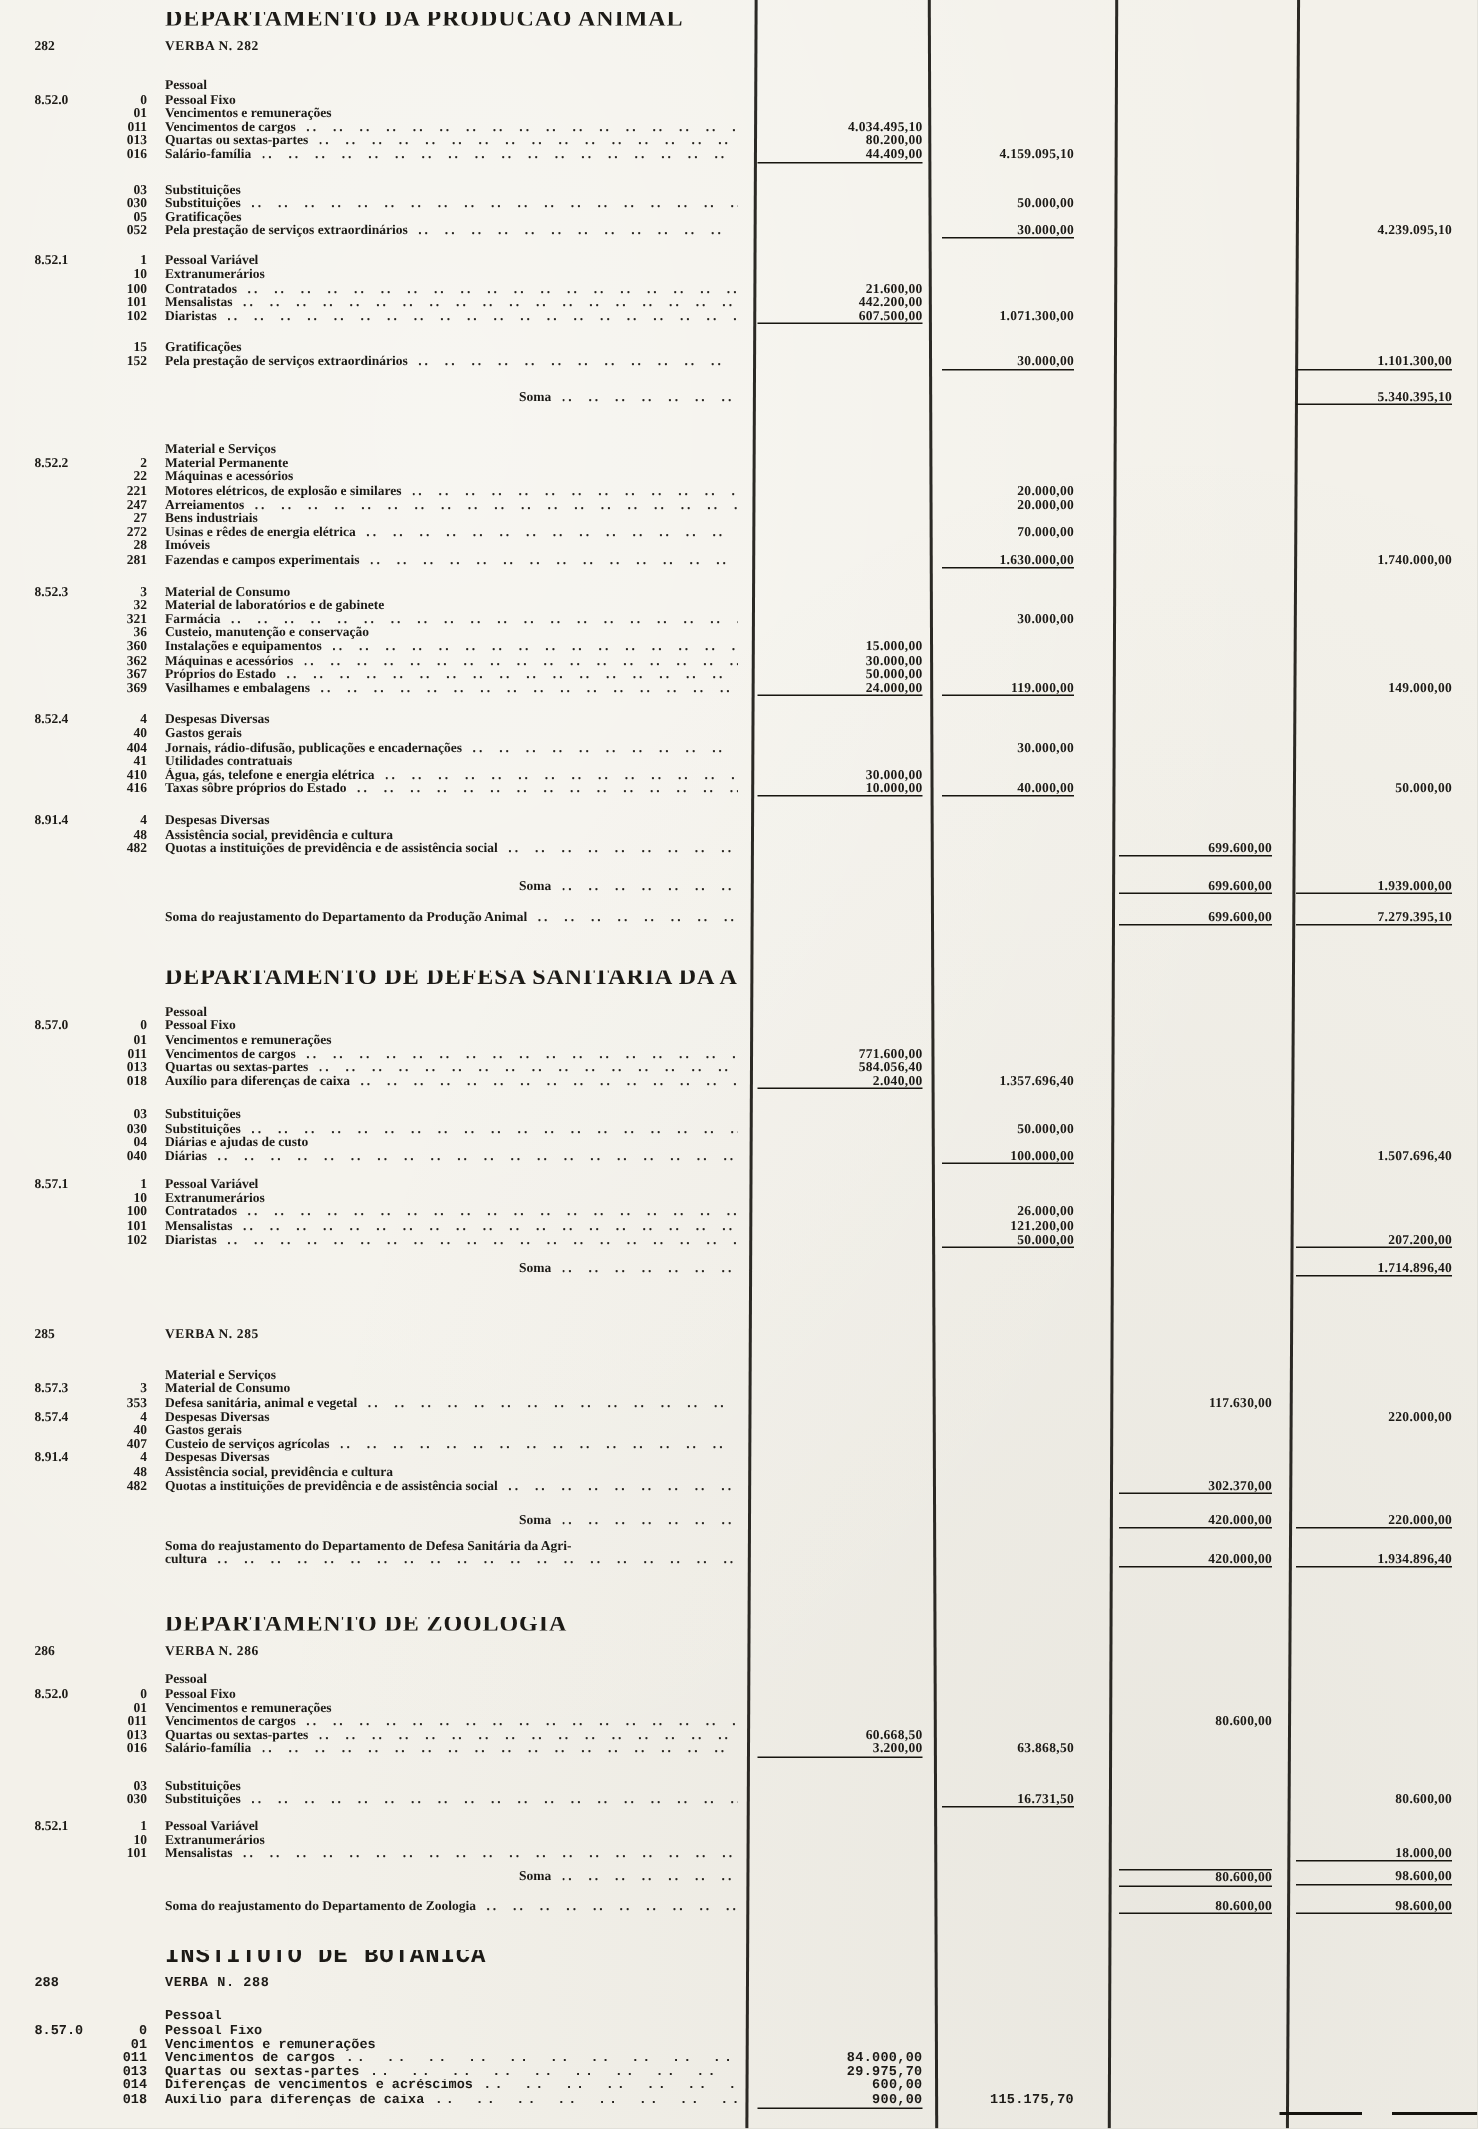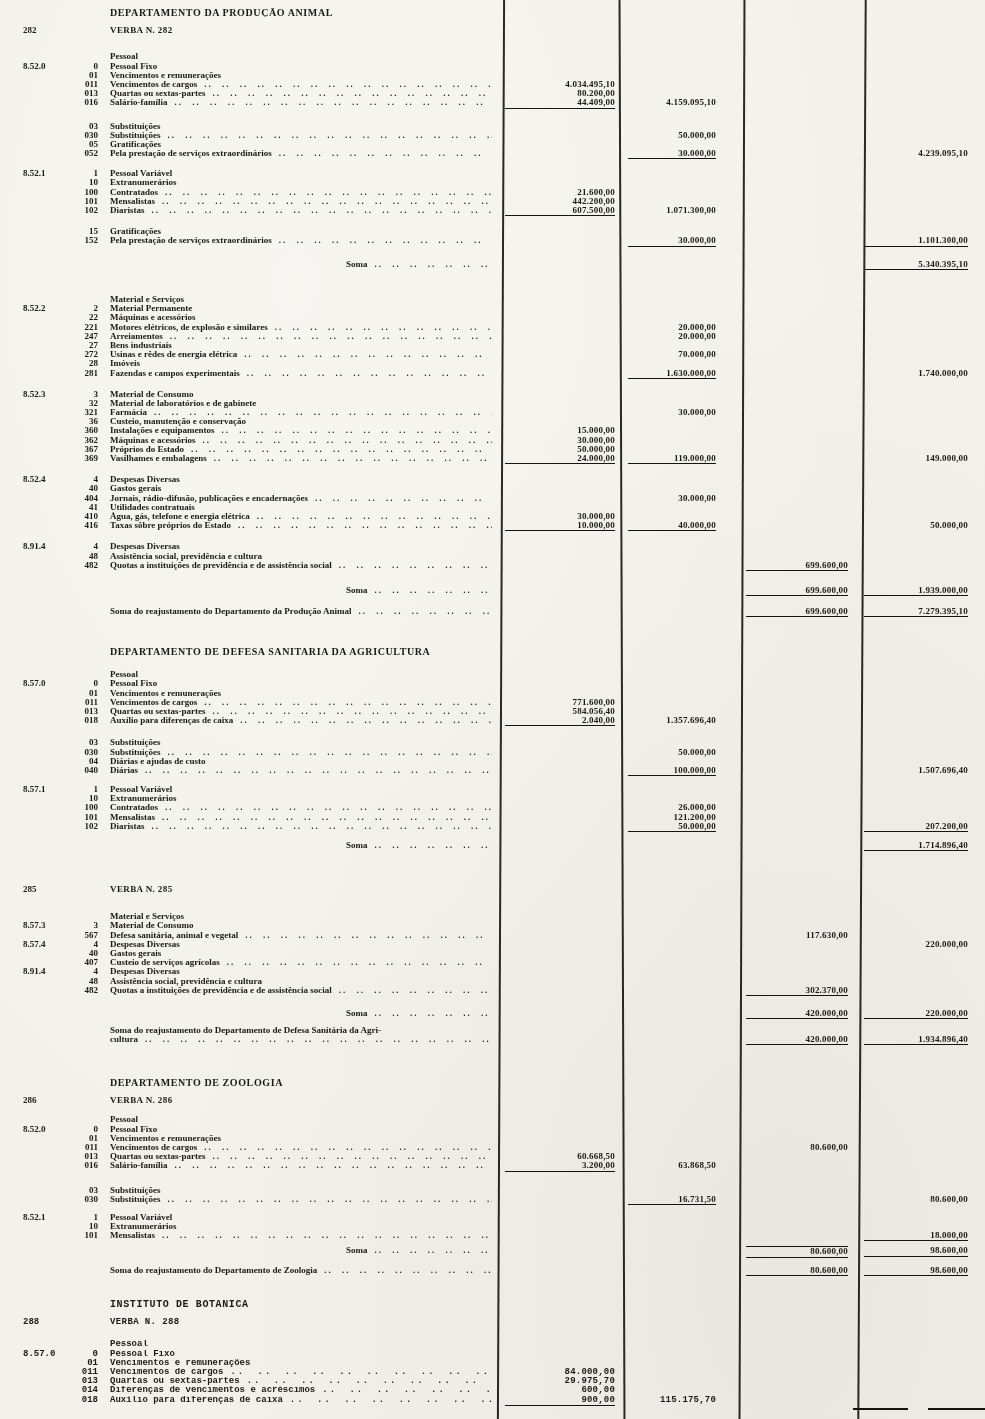--- a/index.html
+++ b/index.html
@@ -16,21 +16,21 @@
     color:#1c1a16;
     overflow:hidden;
   }
   .section{position:absolute;left:0;width:985px;}
   .row{position:relative;height:9.2px;line-height:9.2px;font-size:9px;white-space:nowrap;font-weight:700;}
   .gap{width:100%;}
   .main{position:absolute;left:0;top:0;width:492px;display:flex;align-items:baseline;height:9.2px;overflow:hidden;}
   .c1{width:80px;padding-left:23px;box-sizing:border-box;flex:0 0 auto;}
   .c2{width:18px;text-align:right;flex:0 0 auto;}
   .label{margin-left:12px;flex:0 0 auto;}
-  .dept-label{margin-left:110px;font-size:10px;letter-spacing:.6px;font-weight:700;}
+  .dept-label{margin-left:110px;font-size:16px;letter-spacing:.6px;font-weight:700;}
   .verba-label{letter-spacing:.4px;text-align:center;}
   .soma-ind{margin-left:248px;}
   .dots{flex:1 1 auto;overflow:hidden;margin-left:7px;letter-spacing:2px;word-spacing:5px;color:#26231e;}
   .dots::after{content:".. .. .. .. .. .. .. .. .. .. .. .. .. .. .. .. .. .. .. .. .. .. .. .. .. .. .. .. .. .. .. ..";}
   .val{position:absolute;top:0;height:9.2px;text-align:right;font-weight:700;letter-spacing:.2px;}
   .v1{left:505px;width:110px;}
   .v2{left:628px;width:88px;}
   .v3{left:746px;width:102px;}
   .v4{left:864px;width:104px;}
   .ul{border-bottom:1.6px solid #17150f;}
@@ -626,21 +626,21 @@
       <div class="row item">
         <div class="main">
           <div class="c1">8.57.3</div>
           <div class="c2">3</div>
           <div class="label">Material de Consumo</div>
         </div>
       </div>
       <div class="row item">
         <div class="main">
           <div class="c1"></div>
-          <div class="c2">567</div>
+          <div class="c2">353</div>
           <div class="label">Defesa sanitária, animal e vegetal</div>
           <div class="dots"></div>
         </div>
         <div class="val v3">117.630,00</div>
       </div>
       <div class="row item">
         <div class="main">
           <div class="c1">8.57.4</div>
           <div class="c2">4</div>
           <div class="label">Despesas Diversas</div>

